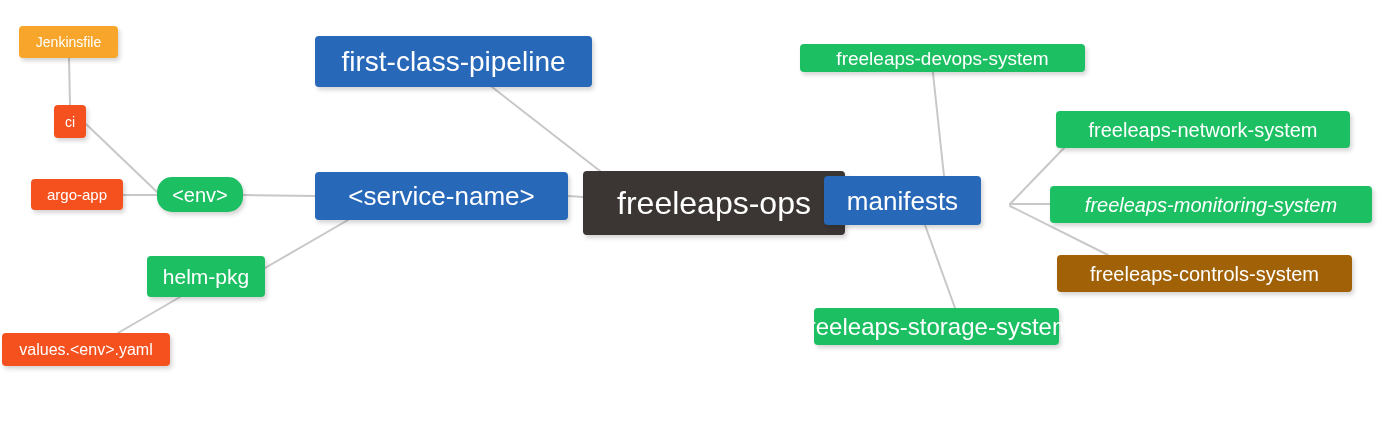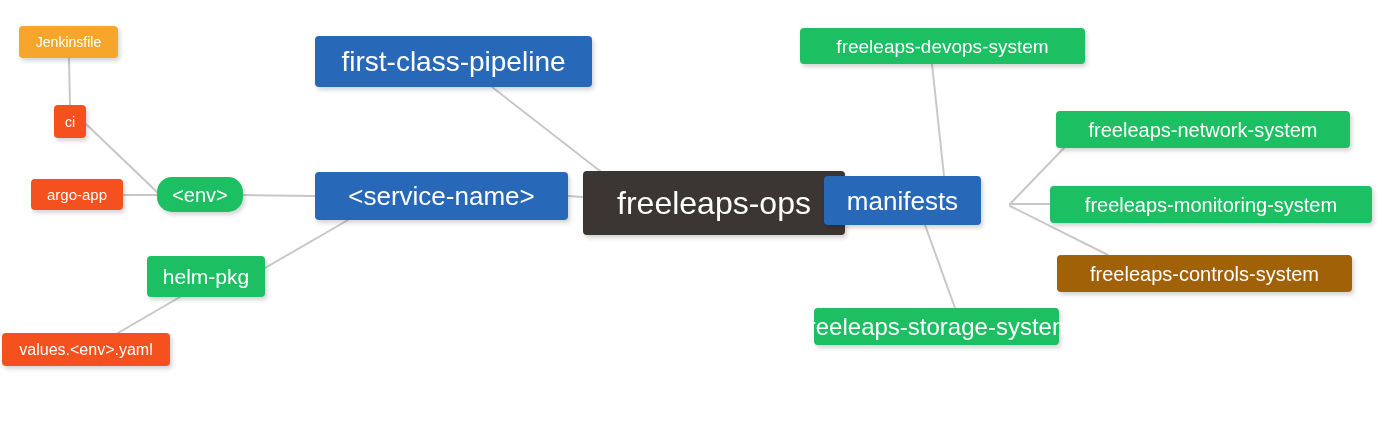--- a/index.html
+++ b/index.html
@@ -92,27 +92,27 @@
       </div>
       <div class="node" style="left: 315px; top: 172px; width: 253px; height: 48px; background: rgb(40, 104, 184); font-size: 26px;">
         <span class="node-label">&lt;service-name&gt;</span>
       </div>
       <div class="node" style="left: 583px; top: 171px; width: 262px; height: 64px; background: rgb(59, 54, 51); font-size: 32px;">
         <span class="node-label">freeleaps-ops</span>
       </div>
       <div class="node" style="left: 824px; top: 176px; width: 157px; height: 49px; background: rgb(40, 104, 184); font-size: 26px;">
         <span class="node-label">manifests</span>
       </div>
-      <div class="node" style="left: 800px; top: 28px; width: 285px; height: 36px; background: rgb(29, 191, 99); font-size: 19px;">
+      <div class="node" style="left: 800px; top: 44px; width: 285px; height: 28px; background: rgb(29, 191, 99); font-size: 19px;">
         <span class="node-label">freeleaps-devops-system</span>
       </div>
       <div class="node" style="left: 1056px; top: 111px; width: 294px; height: 37px; background: rgb(29, 191, 99); font-size: 20px;">
         <span class="node-label">freeleaps-network-system</span>
       </div>
-      <div class="node" style="left: 1050px; top: 186px; width: 322px; height: 37px; background: rgb(29, 191, 99); font-size: 20px;">
+      <div class="node" style="left: 1050px; top: 186px; width: 322px; height: 37px; background: rgb(29, 191, 99); font-size: 20px; font-style: italic;">
         <span class="node-label">freeleaps-monitoring-system</span>
       </div>
       <div class="node" style="left: 1057px; top: 255px; width: 295px; height: 37px; background: #a16207; font-size: 20px; text-align: center;">
         <span class="node-label">freeleaps-controls-system</span>
       </div>
       <div class="node" style="left: 814px; top: 308px; width: 245px; height: 37px; background: rgb(29, 191, 99); font-size: 24px;">
         <span class="node-label">freeleaps-storage-system</span>
       </div>
     </div>
 </div>

